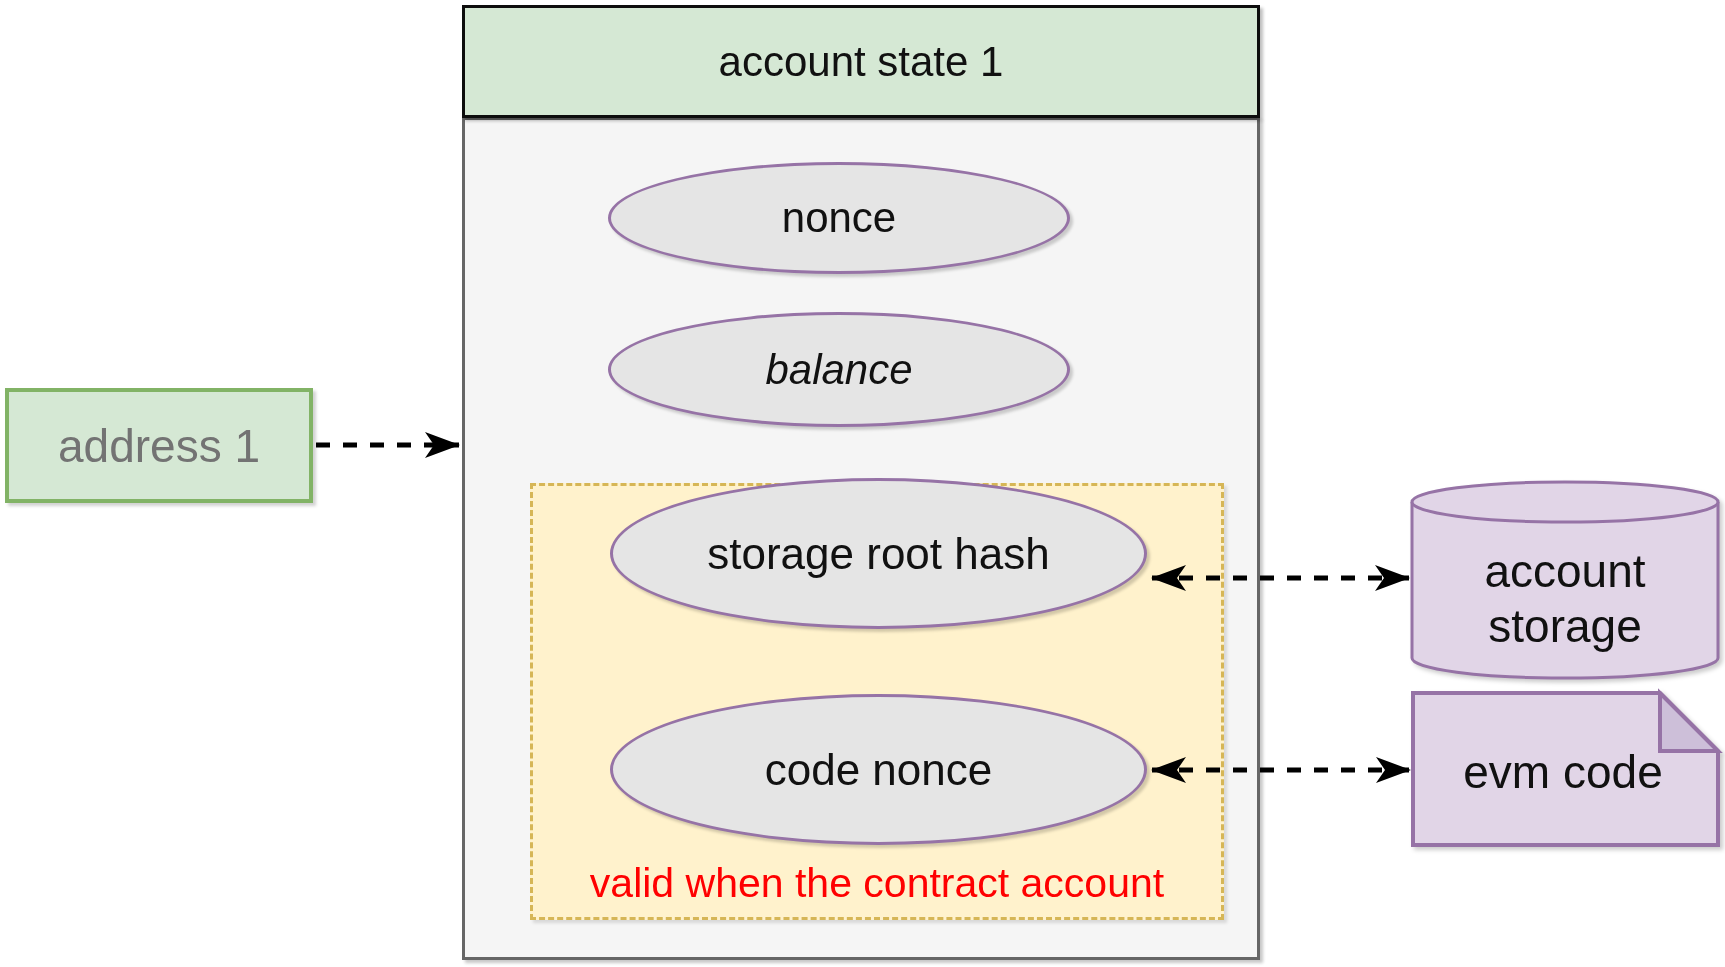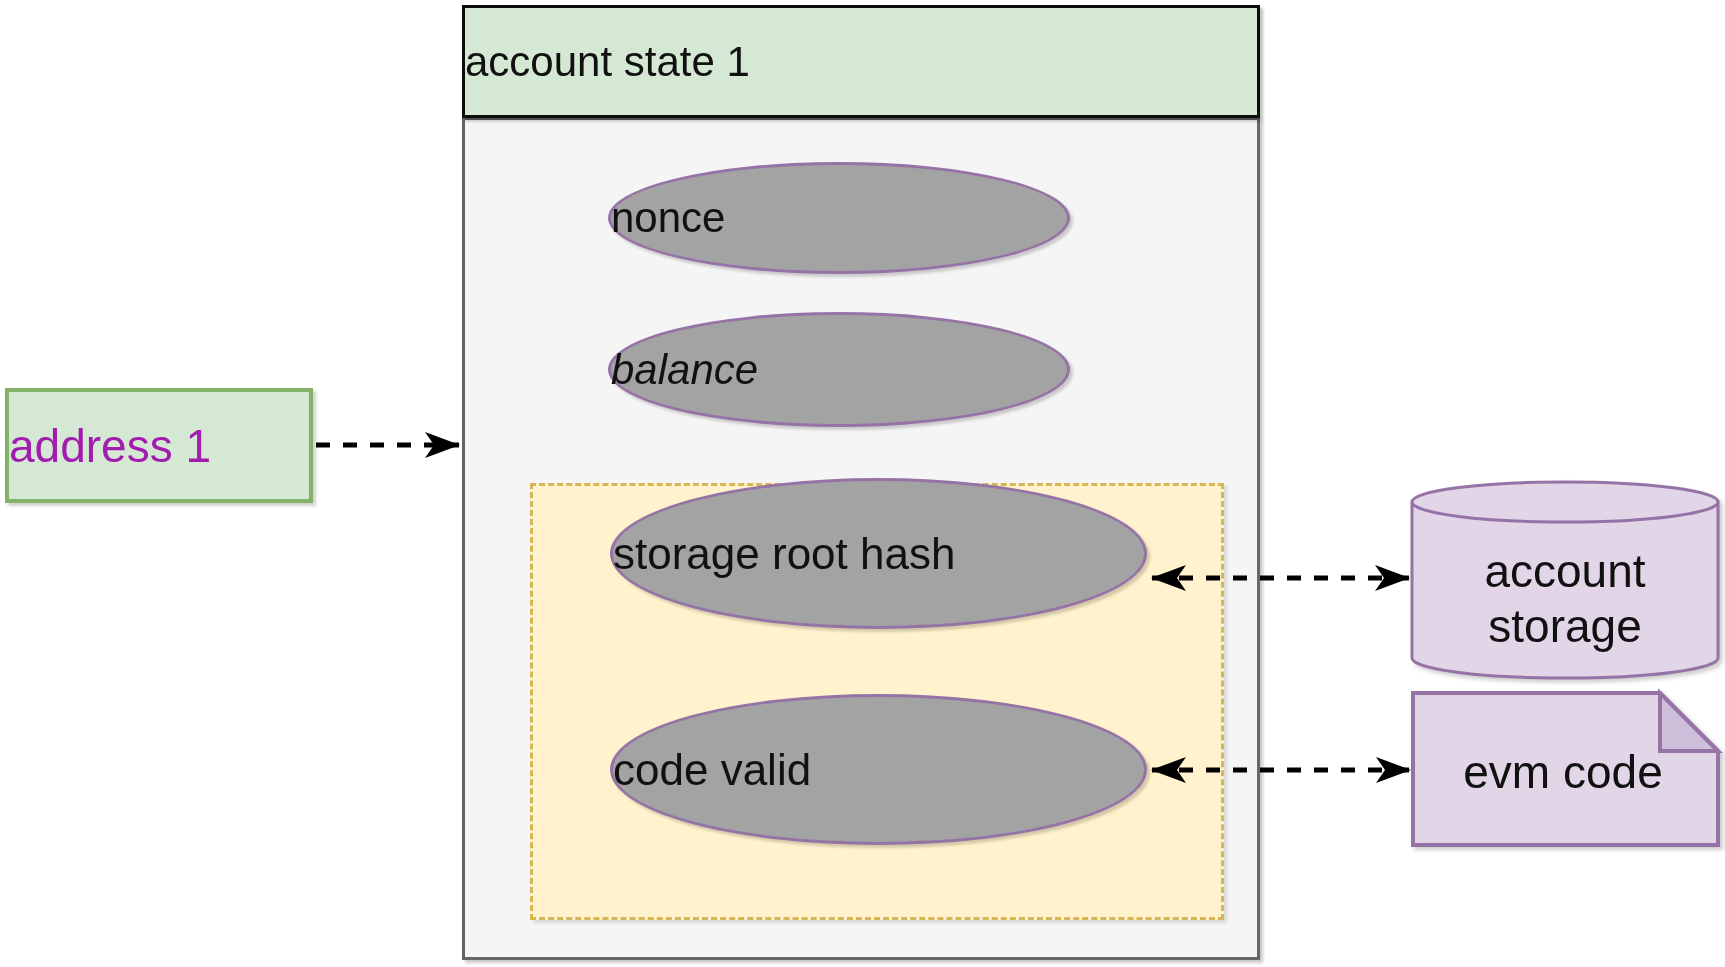--- a/index.html
+++ b/index.html
@@ -3,46 +3,46 @@
 <meta charset="utf-8">
 <style>
   html,body{margin:0;padding:0;background:#ffffff;}
   .canvas{
     position:relative;
     width:1725px;height:967px;
     background:#ffffff;
     font-family:"Liberation Sans", sans-serif;
     overflow:hidden;
   }
-  .shape{position:absolute;box-sizing:border-box;display:flex;align-items:center;justify-content:flex-start;}
+  .shape{position:absolute;box-sizing:border-box;display:flex;align-items:center;justify-content:center;}
 
   .container-body{
     left:462px;top:117px;width:798px;height:843px;
     background:#f5f5f5;border:3px solid #666666;
     box-shadow:3px 3px 3px rgba(0,0,0,0.22);
   }
   .container-header{
     left:462px;top:5px;width:798px;height:113px;
     background:#d5e8d4;border:3px solid #0d0d0d;
     font-size:42px;color:#111;
     box-shadow:3px 3px 3px rgba(0,0,0,0.25);
   }
   .address-box{
     left:5px;top:388px;width:308px;height:115px;
     background:#d5e8d4;border:4px solid #82b366;
-    font-size:46px;color:#a21caf;
+    font-size:46px;color:#737373;
     box-shadow:3px 3px 3px rgba(0,0,0,0.18);
   }
   .yellow-zone{
     left:530px;top:483px;width:694px;height:437px;
     background:#fff2cc;border:3px dashed #d6b656;
     box-shadow:3px 3px 3px rgba(0,0,0,0.12);
   }
   .ellipse{
-    background:#a3a3a3;border:3px solid #9673a6;border-radius:50%;
+    background:#e5e5e5;border:3px solid #9673a6;border-radius:50%;
     font-size:42px;color:#111;
     box-shadow:3px 3px 3px rgba(0,0,0,0.18);
   }
   .el-nonce{left:608px;top:162px;width:462px;height:112px;}
   .el-balance{left:608px;top:312px;width:462px;height:115px;font-style:italic;}
   .el-storage{left:610px;top:478px;width:537px;height:151px;font-size:44px;}
   .el-code{left:610px;top:694px;width:537px;height:151px;font-size:44px;}
   .validity-note{
     position:absolute;left:530px;top:860px;width:694px;
     text-align:center;font-size:41px;color:#ff0000;
@@ -74,23 +74,24 @@
   <div class="shape ellipse el-nonce">
     <span>nonce</span>
   </div>
   <div class="shape ellipse el-balance">
     <span>balance</span>
   </div>
   <div class="shape ellipse el-storage">
     <span>storage root hash</span>
   </div>
   <div class="shape ellipse el-code">
-    <span>code valid</span>
+    <span>code nonce</span>
   </div>
 
+  <div class="validity-note">valid when the contract account</div>
 
   <svg class="svg-shape" style="left:1406px;top:476px;" width="318" height="208" viewBox="-6 -6 318 208">
     <path d="M0,20 L0,176 A153,20 0 0 0 306,176 L306,20" fill="#e1d5e7" stroke="#9673a6" stroke-width="3"></path>
     <ellipse cx="153" cy="20" rx="153" ry="20" fill="#e1d5e7" stroke="#9673a6" stroke-width="3"></ellipse>
     <text x="153" y="105">account</text>
     <text x="153" y="160">storage</text>
   </svg>
 
   <svg class="svg-shape" style="left:1407px;top:687px;" width="317" height="164" viewBox="-6 -6 317 164">
     <path d="M0,0 L247,0 L305,58 L305,152 L0,152 Z" fill="#e1d5e7" stroke="#9673a6" stroke-width="4"></path>

